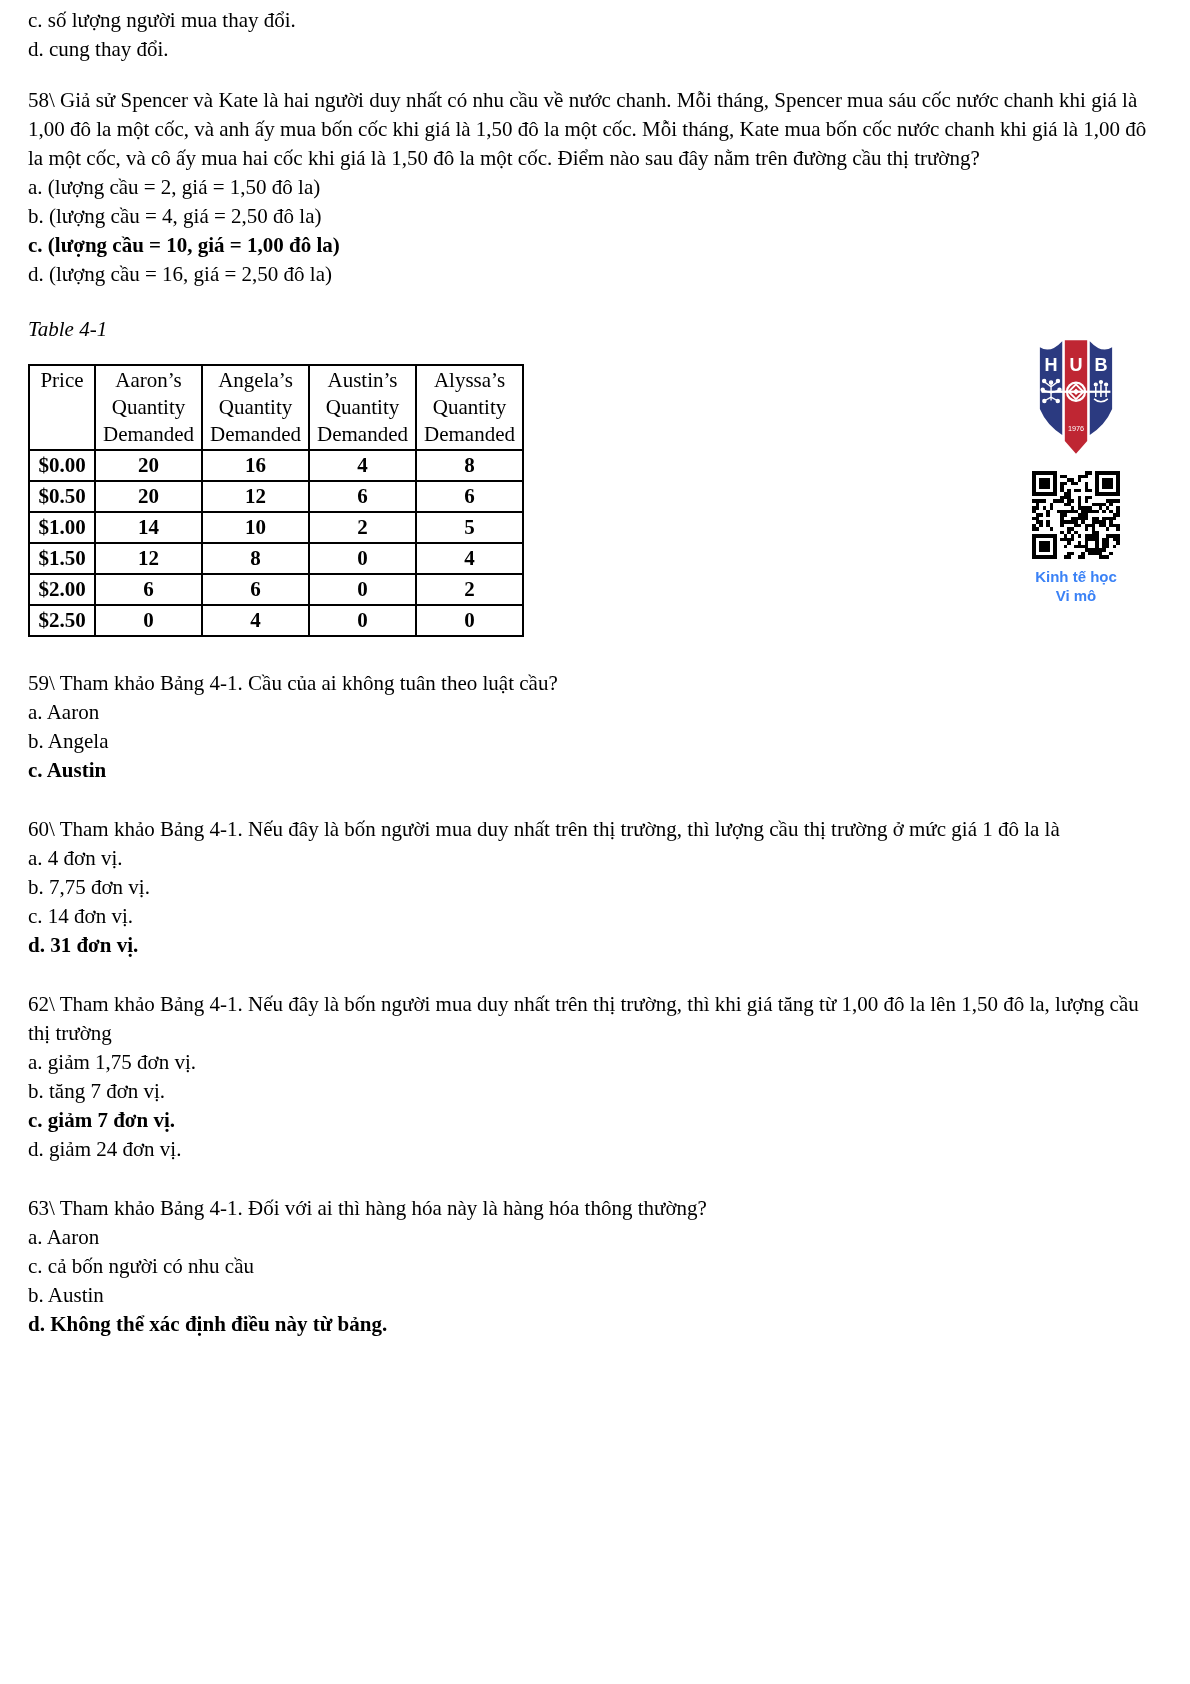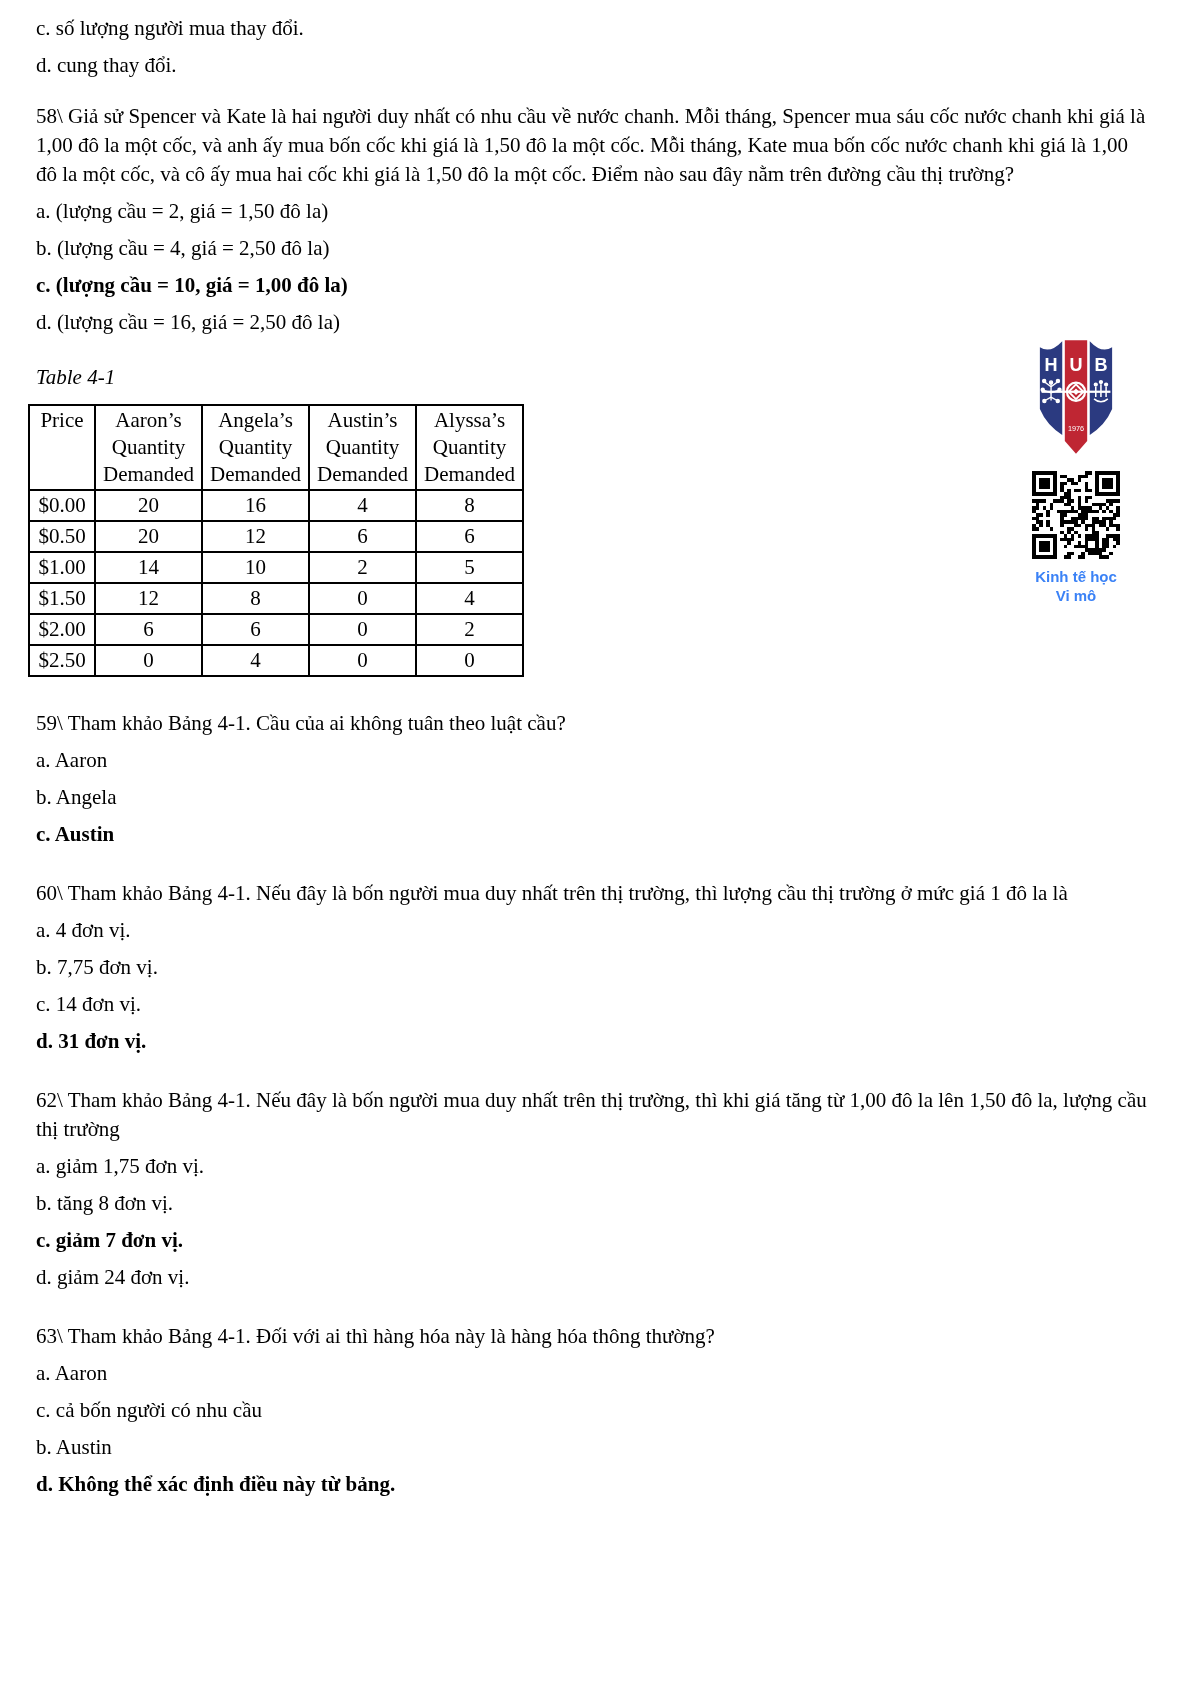--- a/index.html
+++ b/index.html
@@ -2,36 +2,36 @@
 <html><head>
 <meta charset="utf-8">
 <style>
   html,body{margin:0;padding:0;}
   body{
     width:1190px;height:1684px;background:#ffffff;color:#000;
     font-family:"Liberation Serif", serif;font-size:21px;line-height:29px;
     position:relative;overflow:hidden;
   }
   .content{position:absolute;left:28px;top:6px;width:1134px;}
-  p{margin:8px;}
+  p{margin:0;}
   .question{margin-top:30px;}
   .q58{margin-top:22px;}
   .q59{margin-top:32px;}
   .opt{font-weight:normal;}
   .opt.bold{font-weight:bold;}
   .table-caption{font-style:italic;margin-top:26px;}
   table.demand{
-    border-collapse:collapse;margin-top:12px;table-layout:fixed;width:494px;
+    border-collapse:collapse;margin-top:20px;table-layout:fixed;width:494px;
   }
   table.demand th,table.demand td{
     border:2px solid #000;text-align:center;font-weight:normal;
     font-size:21px;line-height:27px;
   }
   table.demand th{vertical-align:top;padding:1px 4px;}
-  table.demand td{height:29px;padding:0 0;}
+  table.demand td{height:29px;padding:0 0;font-weight:bold;}
   col.c-price{width:66px;}
   col.c-qty{width:107px;}
   .sidebar{position:absolute;left:1028px;top:330px;width:96px;text-align:center;}
   .logo-wrap{width:86px;margin:0 auto;}
   .qr-wrap{width:88px;height:88px;margin:4px auto 0 auto;}
   .qr-wrap svg{display:block;width:88px;height:88px;}
   .qr-caption{
     font-family:"Liberation Sans", sans-serif;font-weight:bold;
     font-size:15px;line-height:19px;color:#3b82f6;margin-top:8px;
   }
@@ -129,21 +129,21 @@
     <p class="opt">a. 4 đơn vị.</p>
     <p class="opt">b. 7,75 đơn vị.</p>
     <p class="opt">c. 14 đơn vị.</p>
     <p class="opt bold">d. 31 đơn vị.</p>
   </section>
 
 
   <section class="question">
     <p class="prompt">62\ Tham khảo Bảng 4-1. Nếu đây là bốn người mua duy nhất trên thị trường, thì khi giá tăng từ 1,00 đô la lên 1,50 đô la, lượng cầu thị trường</p>
     <p class="opt">a. giảm 1,75 đơn vị.</p>
-    <p class="opt">b. tăng 8 đơn vị.</p>
+    <p class="opt">b. tăng 7 đơn vị.</p>
     <p class="opt bold">c. giảm 7 đơn vị.</p>
     <p class="opt">d. giảm 24 đơn vị.</p>
   </section>
 
   <section class="question">
     <p class="prompt">63\ Tham khảo Bảng 4-1. Đối với ai thì hàng hóa này là hàng hóa thông thường?</p>
     <p class="opt">a. Aaron</p>
     <p class="opt">c. cả bốn người có nhu cầu</p>
     <p class="opt">b. Austin</p>
     <p class="opt bold">d. Không thể xác định điều này từ bảng.</p>

